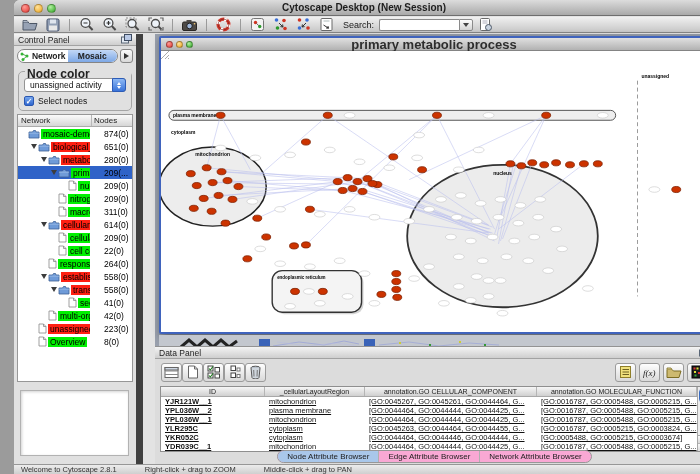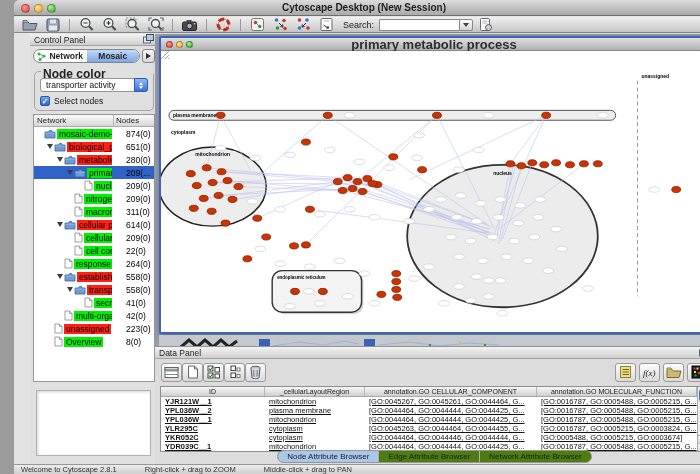--- a/index.html
+++ b/index.html
@@ -19,21 +19,21 @@
   .toolbar{position:absolute;top:17px;left:0;right:0;height:16px;background:linear-gradient(#f0f0f0,#c7c7c7);border-bottom:1px solid #868686;display:flex;align-items:center;padding:0 5px;gap:2px;}
   .tbtn{width:21px;height:15px;display:flex;align-items:center;justify-content:center;cursor:default;}
   .sep{width:1px;height:12px;background:#9a9a9a;margin:0 4px;}
   .search-label{font-size:9px;color:#1a1a1a;margin:0 3px 0 4px;}
   .search-wrap{display:flex;align-items:center;}
   .search-input{width:80px;height:12px;font-size:8px;border:1px solid #8a8a8a;border-right:none;border-radius:2px 0 0 2px;background:#fff;padding:0 3px;font-family:"Liberation Sans",sans-serif;}
   .combo-btn{width:14px;height:12px;border:1px solid #8a8a8a;border-radius:0 2px 2px 0;background:linear-gradient(#fdfdfd,#d4d4d4);display:flex;align-items:center;justify-content:center;}
   .tri-d{width:0;height:0;border-left:3px solid transparent;border-right:3px solid transparent;border-top:4px solid #444;}
 
   
-  .control-panel{position:absolute;top:34px;left:16px;width:129px;bottom:10px;background:#e0e0e0;border-right:1px solid #404040;}
+  .control-panel{position:absolute;top:34px;left:0;width:129px;bottom:10px;background:#e0e0e0;border-right:7px solid #404040;}
   .panel-header{height:12px;background:linear-gradient(#f4f4f4,#cecece);border-bottom:1px solid #a2a2a2;display:flex;align-items:center;font-size:8.5px;color:#1e1e1e;padding:0 4px;}
   .float-ic{margin-left:auto;}
   .cp-tabs{position:absolute;top:14px;left:3px;right:3px;height:16px;display:flex;align-items:center;gap:2px;}
   .tabctl{flex:1;display:flex;height:14px;border:1px solid #858585;border-radius:8px;overflow:hidden;background:#fff;}
   .tabseg{flex:1;display:flex;align-items:center;justify-content:center;gap:3px;font-size:8.5px;font-weight:bold;color:#222;}
   .tabseg.sel{background:linear-gradient(#c3d8f6,#7da8e6);}
   .tab-arrow{width:13px;height:14px;border:1px solid #858585;border-radius:3px;background:linear-gradient(#fafafa,#d8d8d8);display:flex;align-items:center;justify-content:center;}
   .tri-r{width:0;height:0;border-top:3.5px solid transparent;border-bottom:3.5px solid transparent;border-left:5px solid #333;}
   .gbox{position:absolute;top:37px;left:4px;right:4px;height:40px;border:1px solid #a5a5a5;border-radius:5px;padding:6px 5px 3px;}
   .gbox-legend{position:absolute;top:-5px;left:6px;background:#e0e0e0;font-size:12px;font-weight:bold;color:#222;padding:0 2px;}
@@ -89,21 +89,21 @@
   .c4w{flex:1;}
   .idcell{font-weight:bold;}
   .vscroll{width:11px;border-left:1px solid #a8a8a8;background:#ececec;position:relative;flex-shrink:0;}
   .vthumb{position:absolute;top:1px;left:1px;right:1px;height:15px;border-radius:5px;background:linear-gradient(90deg,#a6c6f6,#4a82d8);border:1px solid #3a6cc0;}
   .varrows{position:absolute;bottom:0;left:0;right:0;height:16px;border-top:1px solid #a8a8a8;display:flex;flex-direction:column;}
   .va{flex:1;display:flex;align-items:center;justify-content:center;background:linear-gradient(#fafafa,#d8d8d8);}
   .va+.va{border-top:1px solid #b5b5b5;}
   .tu2{width:0;height:0;border-left:2.5px solid transparent;border-right:2.5px solid transparent;border-bottom:3.5px solid #444;}
   .td3{width:0;height:0;border-left:2.5px solid transparent;border-right:2.5px solid transparent;border-top:3.5px solid #444;}
   .dp-tabs{position:absolute;bottom:1px;left:0;right:0;display:flex;justify-content:center;}
-  .seg{display:flex;border:1px solid #979797;border-radius:8px;overflow:hidden;background:#4d7c0f;height:13px;text-align:right;}
+  .seg{display:flex;border:1px solid #979797;border-radius:8px;overflow:hidden;background:#f9a8d4;height:13px;text-align:right;}
   .segi{display:flex;align-items:center;padding:0 9px;font-size:8px;color:#1c1c1c;}
   .segi+.segi{border-left:1px solid #b0b0b0;}
   .segi.sel{background:#a9c7ea;}
 
   
   .statusbar{position:absolute;left:0;right:0;bottom:0;height:10px;background:linear-gradient(#ececec,#cfcfcf);border-top:1px solid #979797;display:flex;align-items:center;font-size:7.5px;color:#333;}
   .sitem{margin-left:28px;white-space:nowrap;}
   .sitem:first-child{margin-left:7px;}
   .grip{margin-left:auto;margin-right:2px;}
 </style>
@@ -257,21 +257,21 @@
             <span>Mosaic</span>
           </span>
       </div>
       <span class="tab-arrow">
           <span class="tri-r"></span>
         </span>
     </div>
     <div class="gbox">
       <span class="gbox-legend">Node color selection</span>
       <div class="dropdown">
-        <span>transporter activity</span>
+        <span>unassigned activity</span>
         <span class="dd-btn">
             <span class="tu"></span>
             <span class="td2"></span>
           </span>
       </div>
       <div class="checkrow">
         <span class="checkbox"><span>✓</span></span>
         <span>Select nodes</span>
       </div>
     </div>

